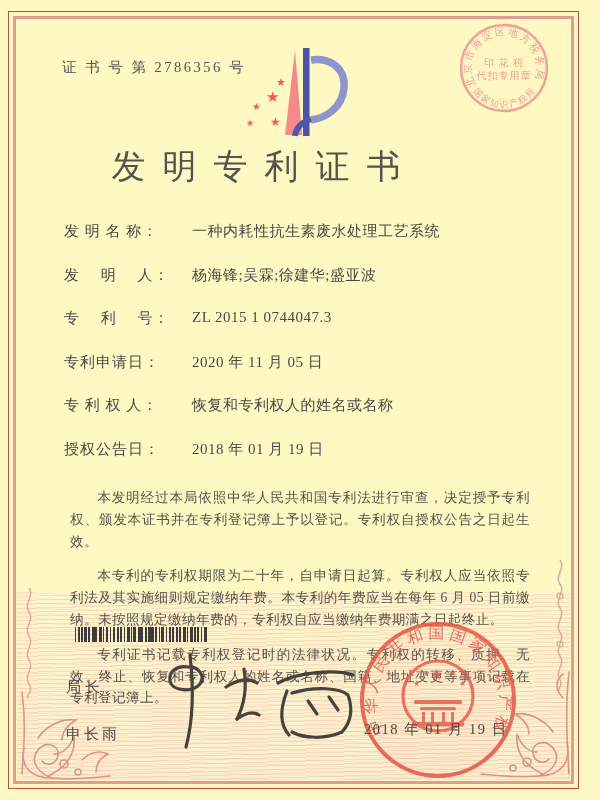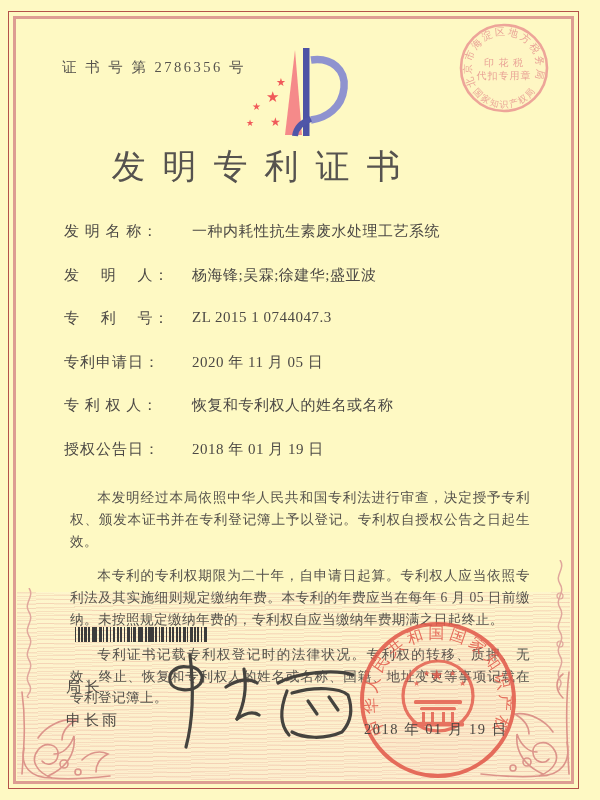--- a/index.html
+++ b/index.html
@@ -33,21 +33,21 @@
   .paragraphs{position:absolute;left:57px;right:57px;top:474px;z-index:4;
     font-size:13.6px;line-height:21.8px;color:#55524c;text-align:justify;}
   .paragraphs p{margin:13px;text-indent:2em;letter-spacing:.4px;}
   .barcode{position:absolute;left:75px;top:627px;width:132px;height:15px;z-index:4;
     background:
       repeating-linear-gradient(90deg,#3c3c3c 0 1.5px,transparent 1.5px 3.5px),
       repeating-linear-gradient(90deg,#3c3c3c 0 1px,transparent 1px 6.5px),
       repeating-linear-gradient(90deg,transparent 0 9px,#3c3c3c 9px 11px);}
   .signer{position:absolute;left:66px;top:678px;z-index:4;font-size:15px;color:#4b4843;}
   .signer .line1{letter-spacing:4px;}
-  .signer .line2{margin-top:14px;letter-spacing:3px;}
+  .signer .line2{margin-top:28px;letter-spacing:3px;}
   .signature{position:absolute;left:140px;top:645px;z-index:4;}
   .office-seal{position:absolute;left:350px;top:614px;z-index:4;opacity:.88;}
   .tax-seal{position:absolute;left:456px;top:20px;z-index:4;opacity:.92;}
   .issue-date{position:absolute;left:364px;top:720px;z-index:5;font-size:14.5px;
     letter-spacing:1.5px;color:#4b4843;}
   .page-footer{position:absolute;left:0;width:565px;top:801px;text-align:center;
     font-size:12.5px;letter-spacing:1px;color:#5a5750;z-index:4;padding-left:48px;}
   .corner{position:absolute;z-index:2;}
   .corner.br{transform:scaleX(-1);}
   .chain{position:absolute;z-index:2;}

